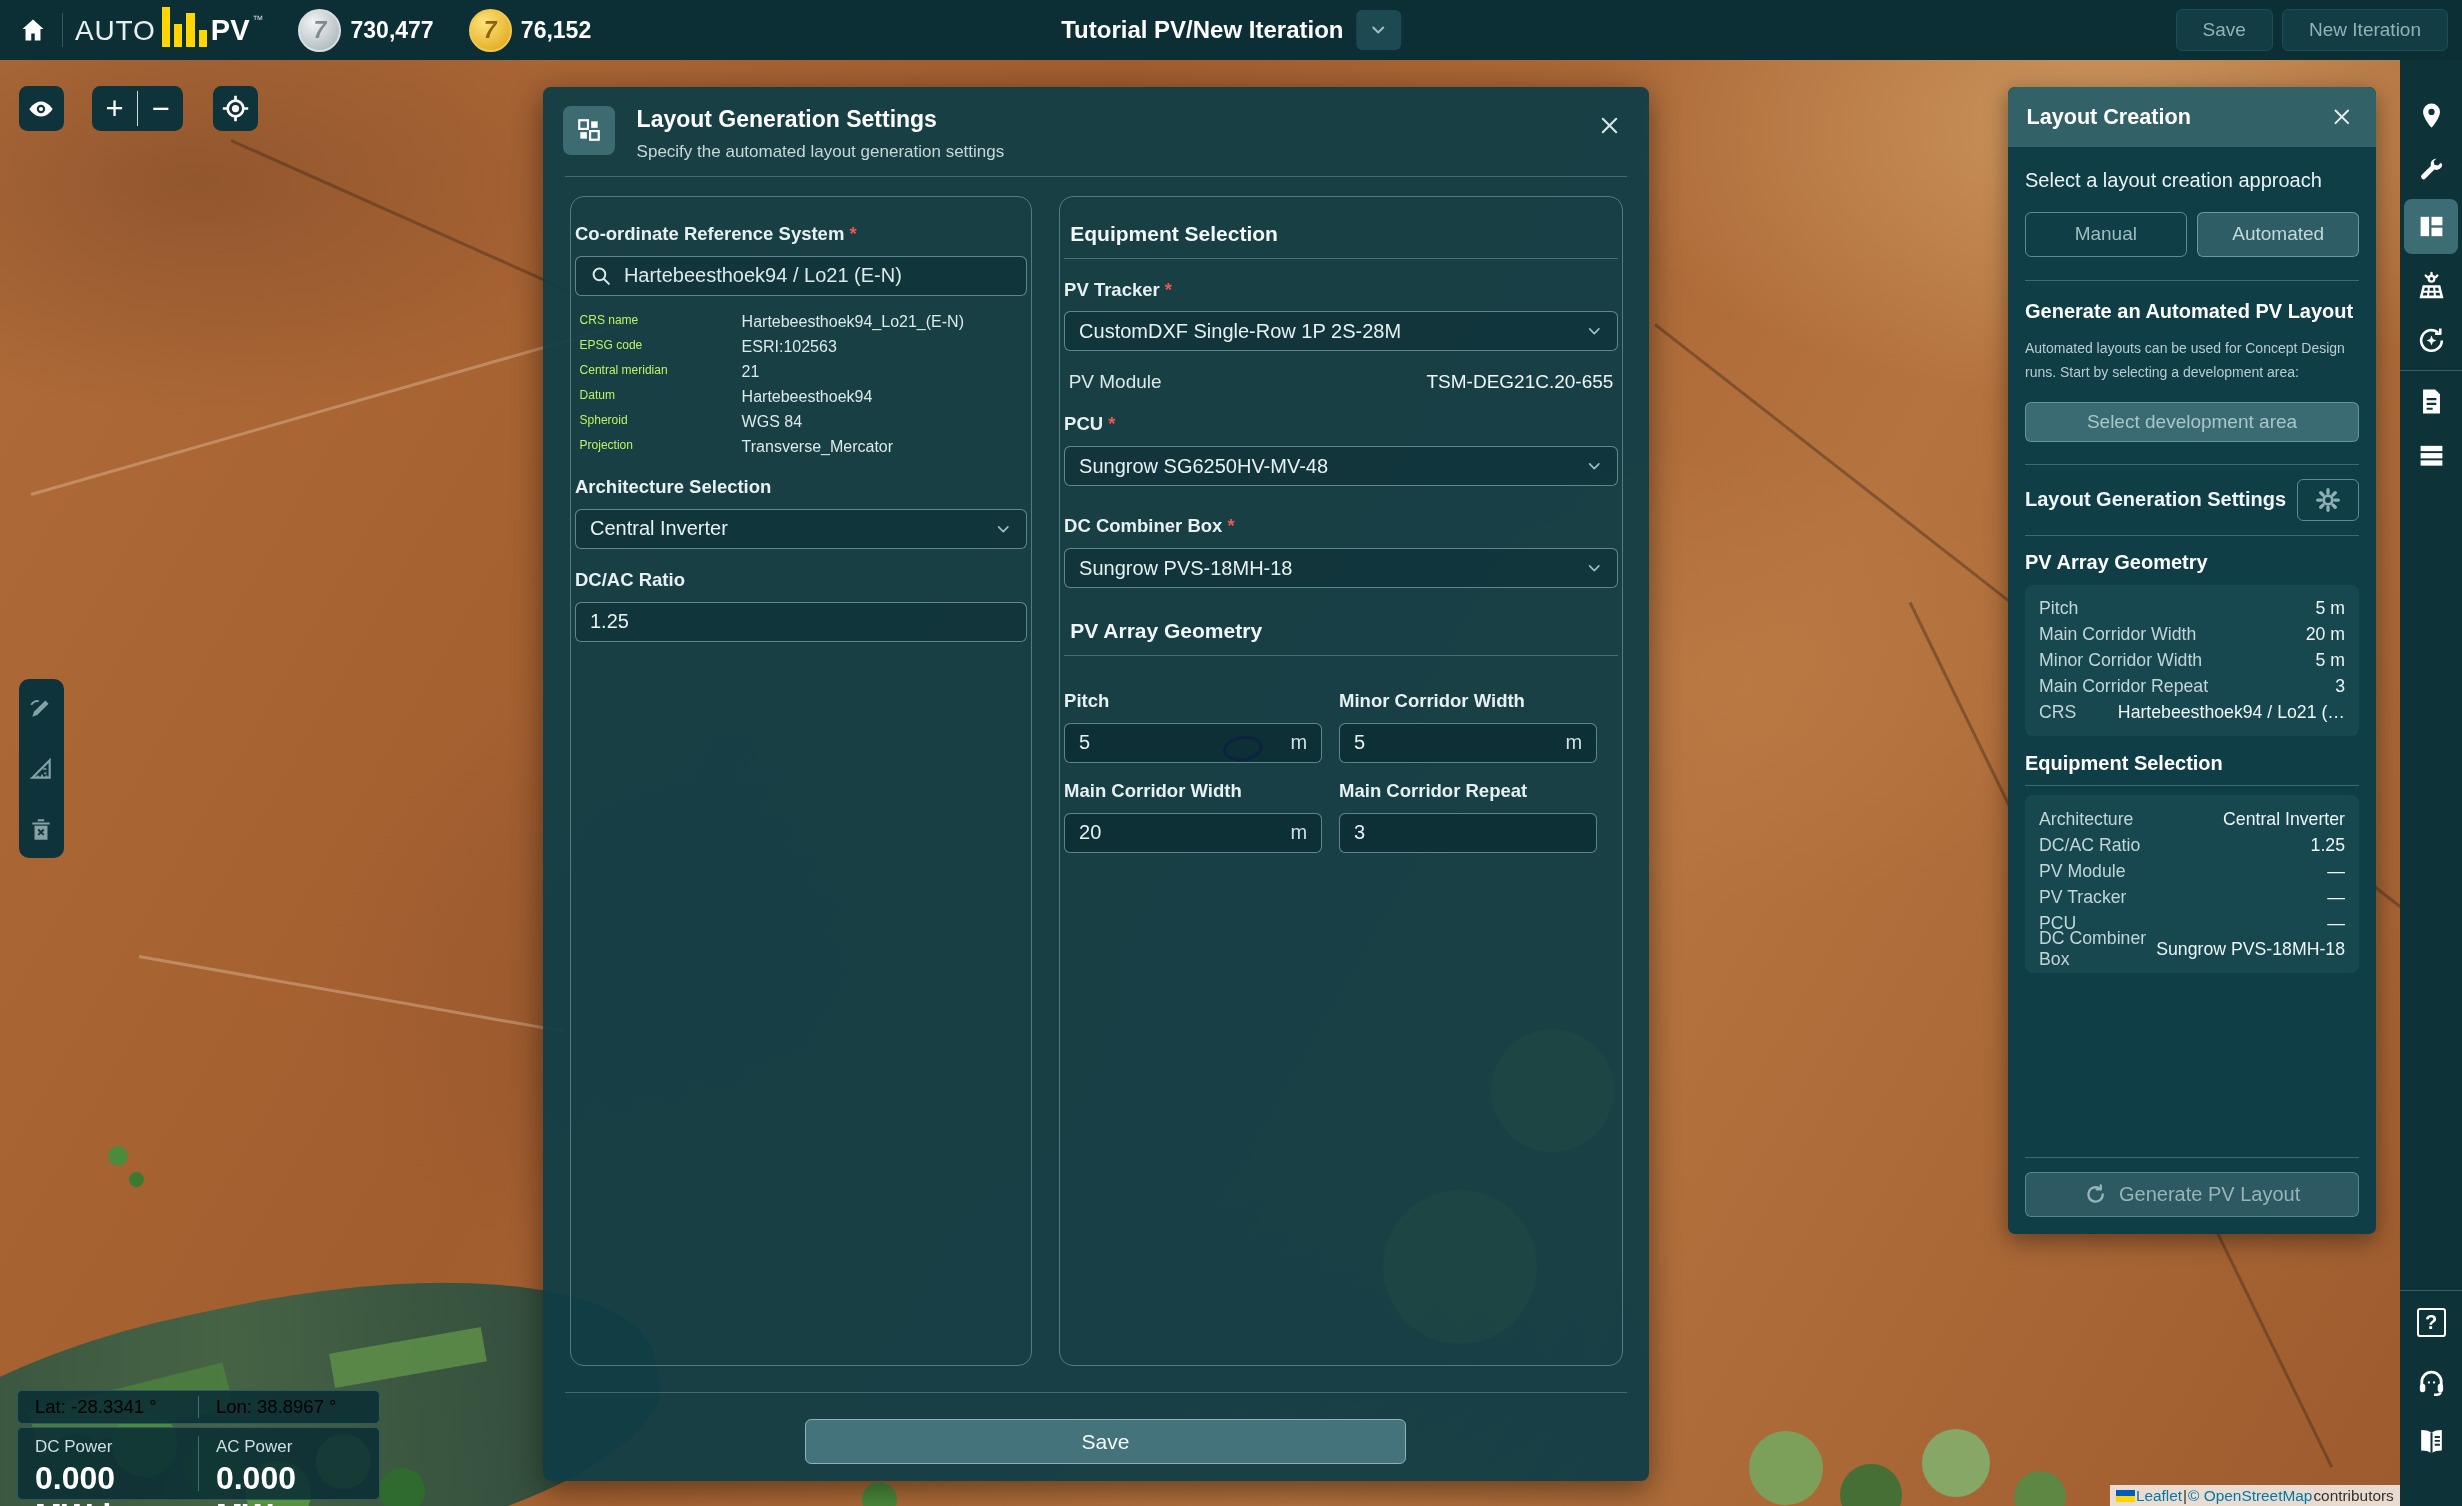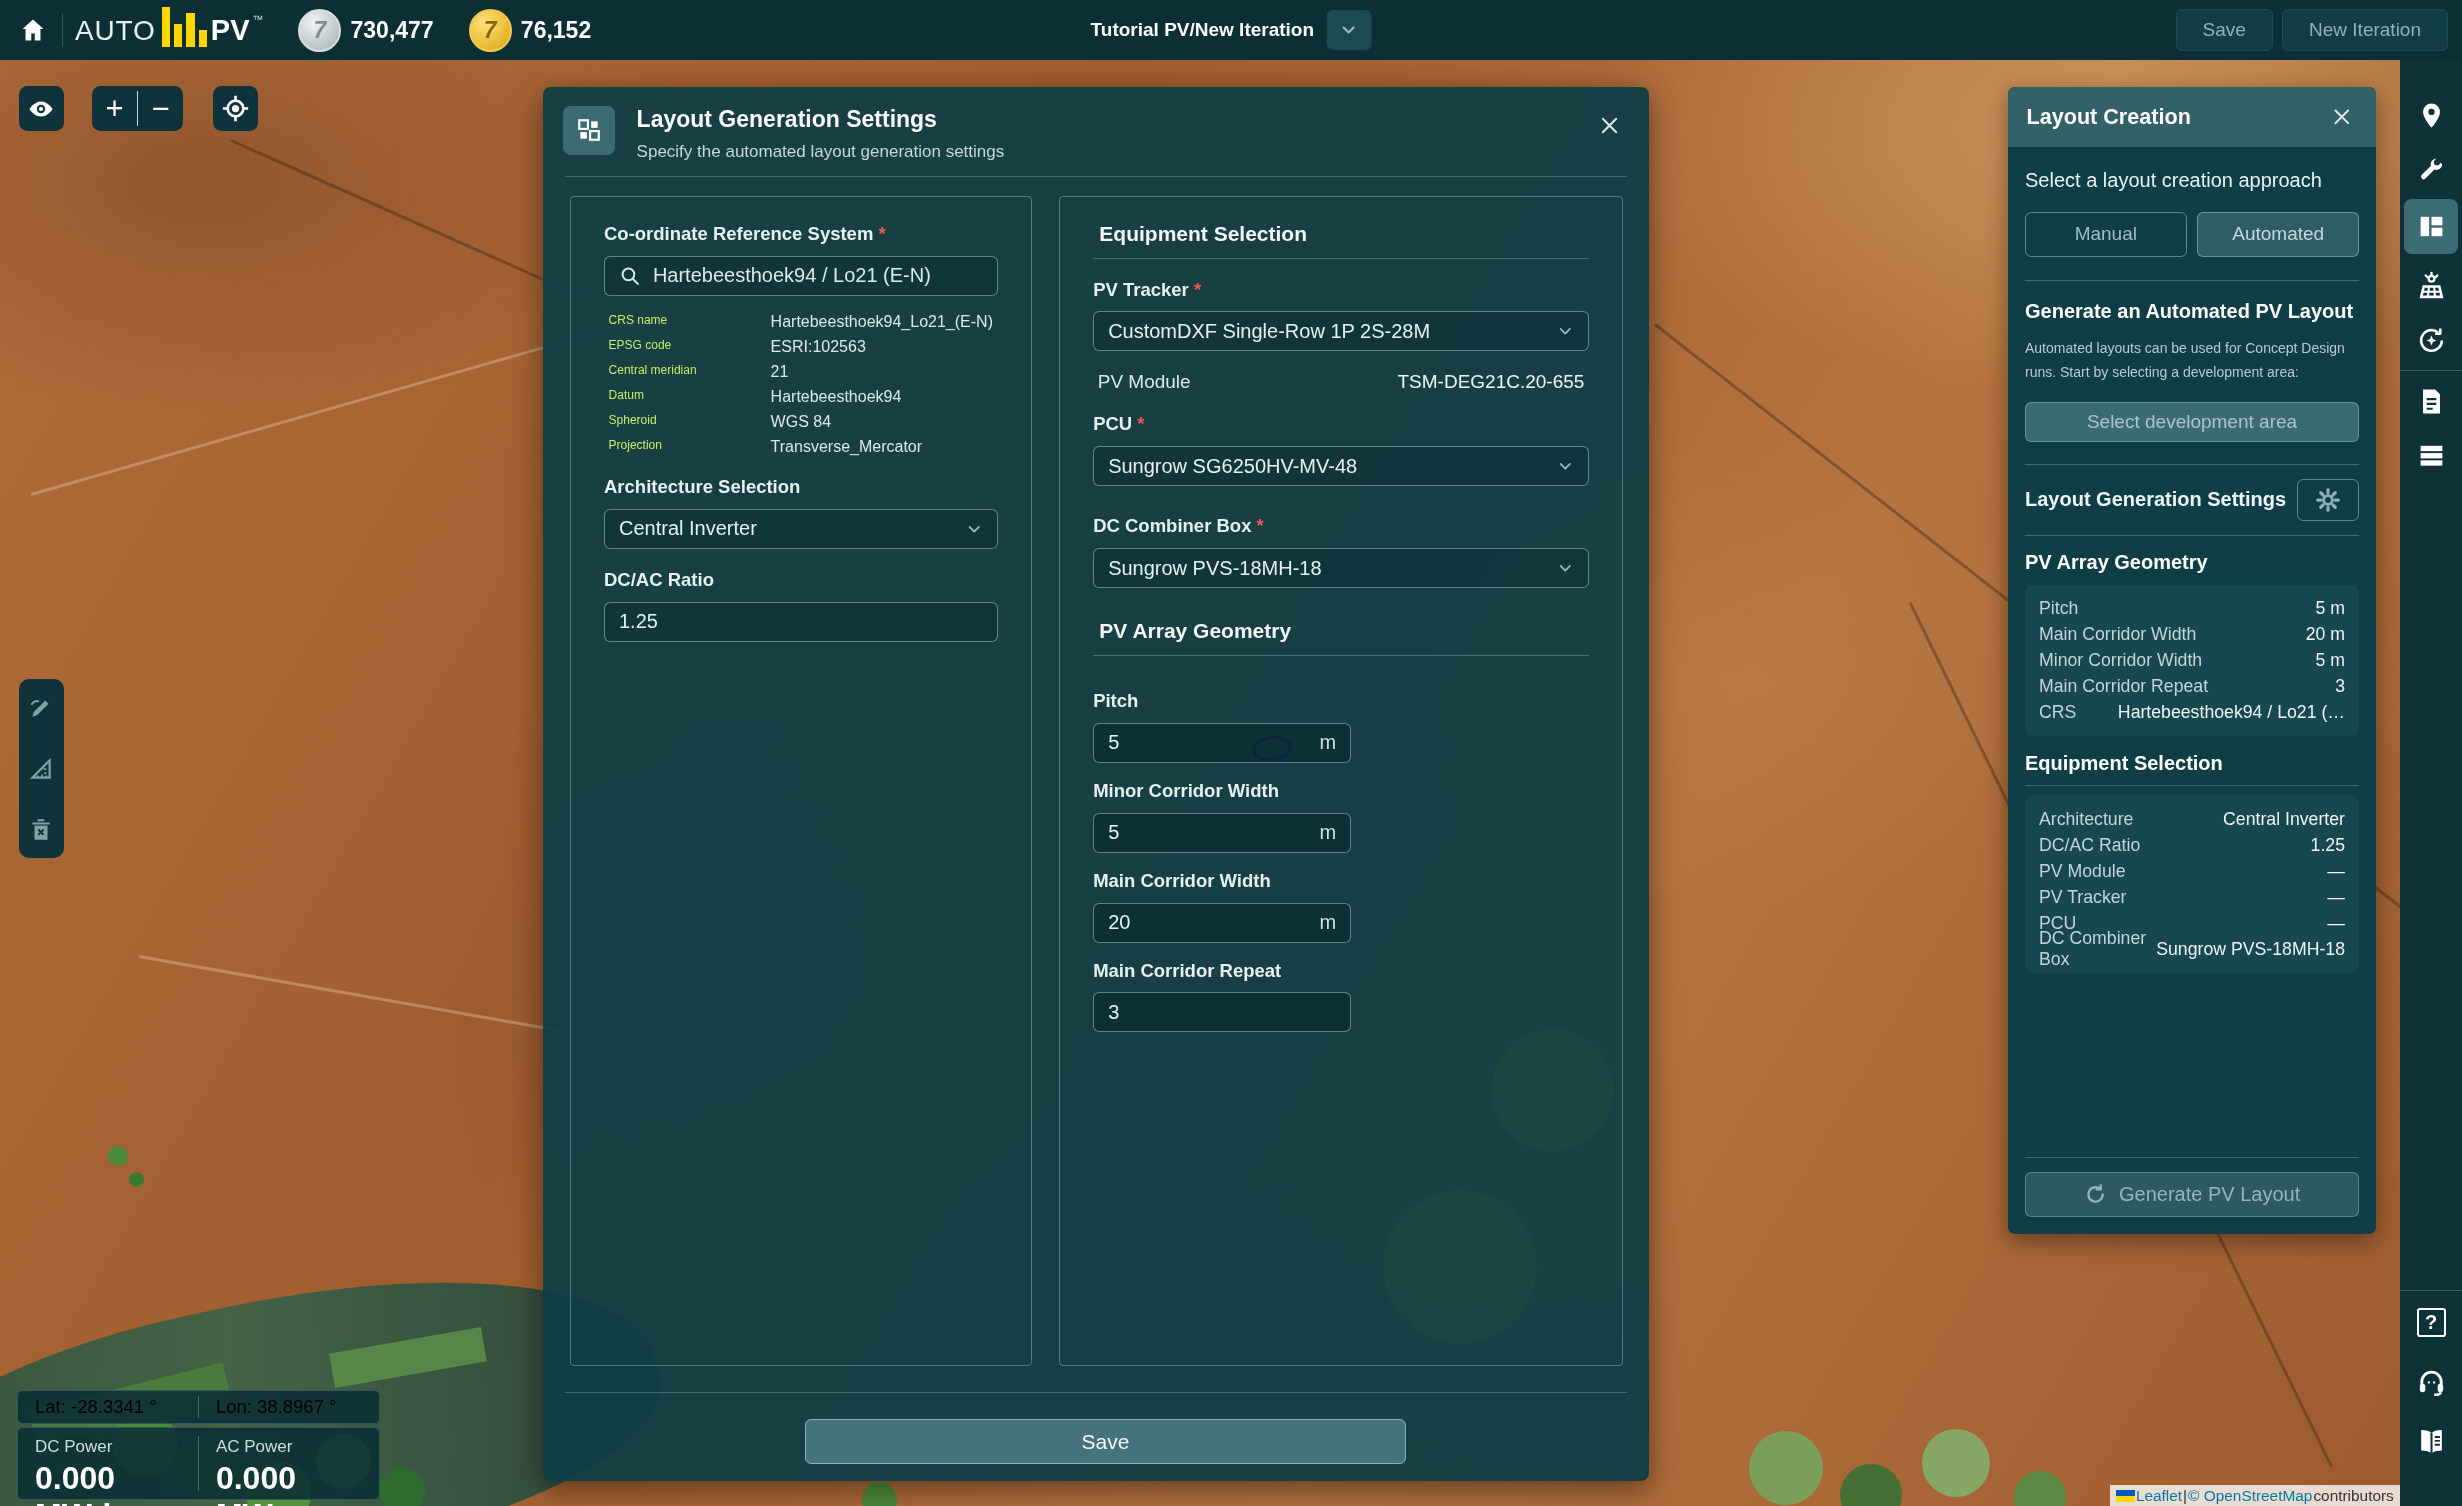--- a/index.html
+++ b/index.html
@@ -41,21 +41,21 @@
   .coin { width:43px; height:43px; border-radius:50%; display:flex; align-items:center; justify-content:center;
     font-weight:bold; font-size:20px; }
   .coin-silver { background:radial-gradient(circle at 35% 30%,#f2f4f5,#b9c2c6 70%,#9aa6ab);
     border:2.3px solid #d8dee0; color:#7d8c93; }
   .coin-gold { background:radial-gradient(circle at 35% 30%,#ffe37a,#e7b52f 70%,#c9951c);
     border:2.3px solid #f0c94e; color:#8a6410; }
   .coin .seven { font-size:23px; font-style:italic; }
   .token .val { color:#ffffff; font-size:23px; font-weight:bold; }
   .tb-center { position:absolute; left:50%; top:0; height:60px; transform:translateX(-50%);
     display:flex; align-items:center; gap:12.3px; }
-  .tb-title { color:#ffffff; font-size:19px; font-weight:bold; white-space:nowrap; }
+  .tb-title { color:#ffffff; font-size:24px; font-weight:bold; white-space:nowrap; }
   .tb-drop { width:45px; height:40px; background:#1d4a52; border-radius:6.2px; display:flex; align-items:center;
     justify-content:center; color:#9fbdc0; cursor:pointer; }
   .tb-right { margin-left:auto; display:flex; gap:9.2px; margin-right:14px; }
   .tb-btn { height:42px; padding:0 26px; background:#133d45; border:0.8px solid #1e4d54; border-radius:6.2px;
     color:#93b2b6; font-size:19px; display:flex; align-items:center; cursor:pointer; }
 
   
   .mapbtn { position:absolute; width:45px; height:45px; background:#0e333a; border-radius:8.5px; color:#fff;
     display:flex; align-items:center; justify-content:center; z-index:20; cursor:pointer; }
   .zoomctl { position:absolute; left:92px; top:86px; width:91px; height:45px; background:#0e333a;
@@ -94,21 +94,21 @@
   .m-head { display:flex; align-items:flex-start; padding:18.5px 21.6px 14px 20px; position:relative; }
   .m-ico { width:52px; height:49px; background:#3c6b72; border-radius:7.7px; display:flex; align-items:center;
     justify-content:center; color:#fff; }
   .m-titles { margin-left:21.6px; }
   .m-title { color:#ffffff; font-size:23px; font-weight:bold; }
   .m-sub { color:#c6d8da; font-size:17px; margin-top:9.2px; }
   .m-close { position:absolute; right:23px; top:21.6px; width:34px; height:34px; color:#d7e6e7; display:flex;
     align-items:center; justify-content:center; cursor:pointer; }
   .m-div { height:0.8px; background:rgba(130,170,175,.4); margin:0 21.6px; }
   .m-cols { position:absolute; left:27px; top:109px; width:1053px; height:1170px; display:flex; gap:27px; }
-  .m-col { border:0.8px solid rgba(130,175,182,.55); border-radius:4px; padding:20px 33px; height:1170px;
+  .m-col { border:0.8px solid rgba(130,175,182,.55); border-radius:14px; padding:20px 4px; height:1170px;
     overflow:hidden; position:relative; }
   .m-col-left { width:467px; }
   .m-col-right { width:570px; }
 
   .f-label { color:#e8f1f2; font-size:18.5px; font-weight:bold; margin:20px 0 10.8px 0; }
   .f-label:first-child { margin-top:6.2px; }
   .req { color:#e85a4f; }
   .field, .selectbox { width:100%; height:40px; border:0.8px solid rgba(150,190,195,.6); border-radius:6.2px;
     background:rgba(9,42,49,.45); display:flex; align-items:center; padding:0 14px; color:#e8f1f2;
     font-size:20px; }

